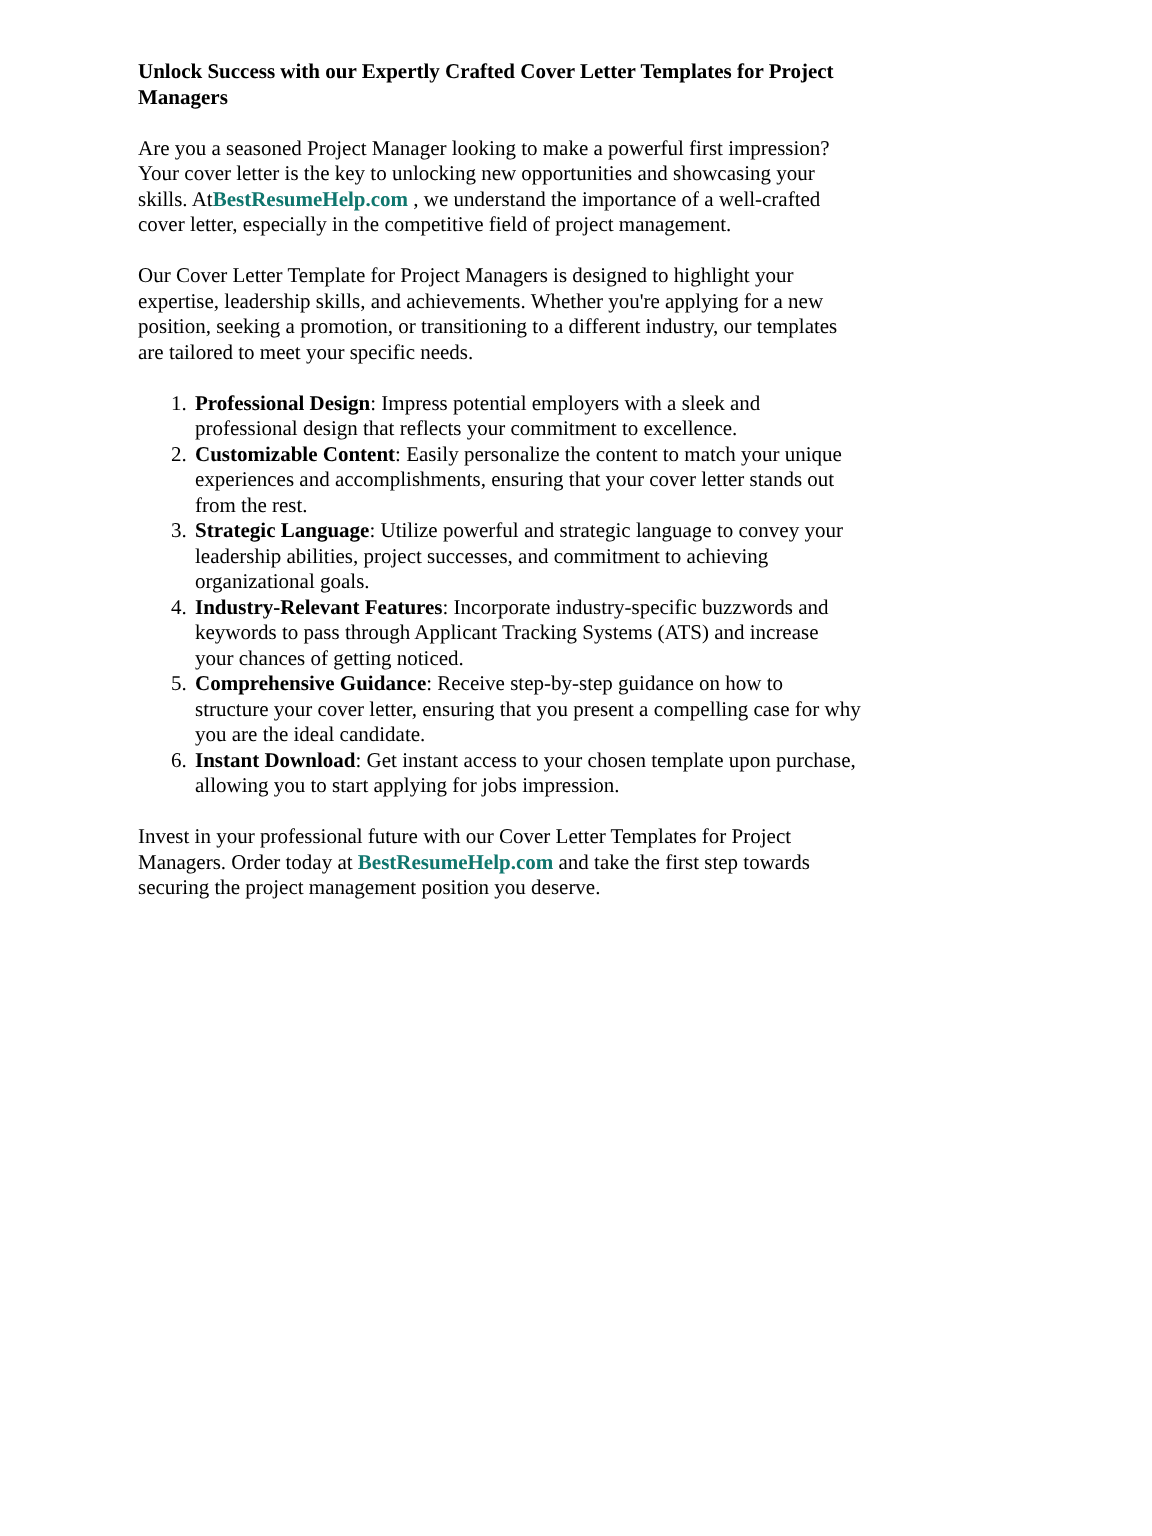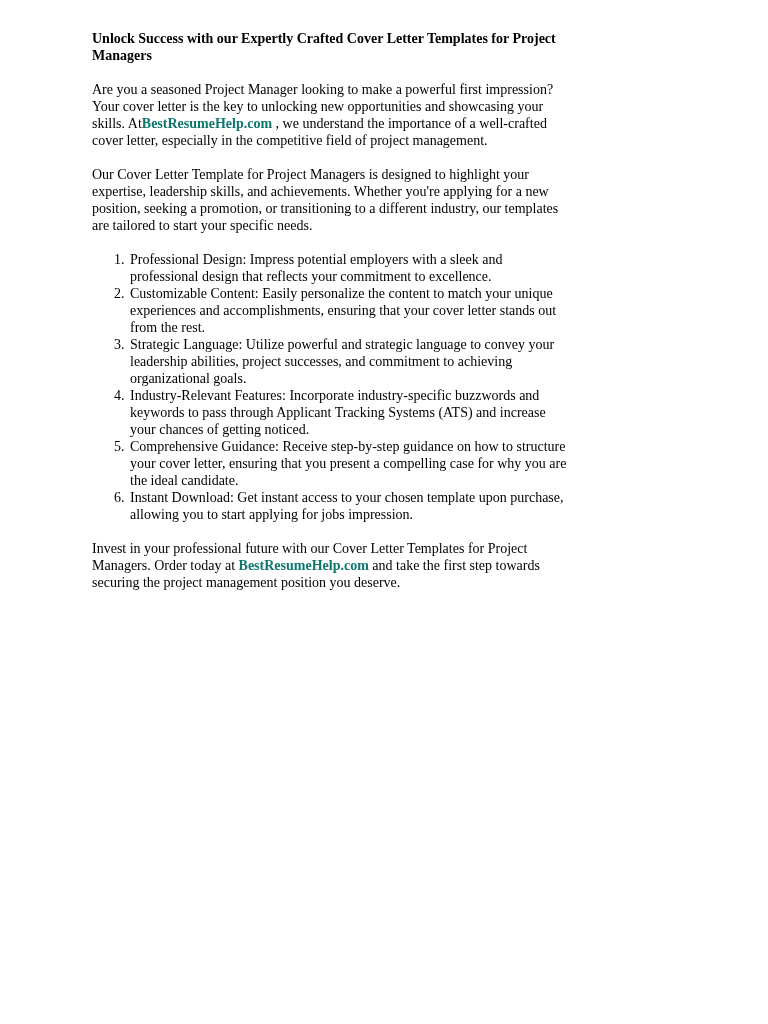--- a/index.html
+++ b/index.html
@@ -9,21 +9,21 @@
   }
   body {
     width: 768px;
     height: 1024px;
     overflow: hidden;
   }
   .page {
     box-sizing: border-box;
     width: 624px;
     height: 1024px;
-    padding: 30px 50px 0 92px;
+    padding: 40px 50px 0 92px;
     background: #ffffff;
     color: #000000;
     font-family: "Liberation Serif", "DejaVu Serif", serif;
     font-size: 14px;
     line-height: 17px;
     text-align: left;
   }
   .doc-title {
     font-weight: bold;
     margin: 0 0 17px 0;
@@ -34,40 +34,40 @@
   ol.features {
     margin: 0 0 17px 0;
     padding: 0 0 0 36px;
     list-style-type: decimal;
   }
   ol.features li {
     margin: 0;
     padding: 0 0 0 2px;
   }
   .term {
-    font-weight: normal;
+    font-weight: bold;
     margin-top: 10px;
   }
   a.site-link {
     color: #0f766e;
     font-weight: bold;
     text-decoration: none;
     cursor: pointer;
   }
 </style>
 </head>
 <body>
 
 <div class="page">
 
   <p class="doc-title">Unlock Success with our Expertly Crafted Cover Letter Templates for Project Managers</p>
 
   <p class="para"><span>Are you a seasoned Project Manager looking to make a powerful first impression? Your cover letter is the key to unlocking new opportunities and showcasing your skills. At</span><a class="site-link" href="#">BestResumeHelp.com</a><span> , we understand the importance of a well-crafted cover letter, especially in the competitive field of project management.</span></p>
 
-  <p class="para">Our Cover Letter Template for Project Managers is designed to highlight your expertise, leadership skills, and achievements. Whether you're applying for a new position, seeking a promotion, or transitioning to a different industry, our templates are tailored to start your specific needs.</p>
+  <p class="para">Our Cover Letter Template for Project Managers is designed to highlight your expertise, leadership skills, and achievements. Whether you're applying for a new position, seeking a promotion, or transitioning to a different industry, our templates are tailored to meet your specific needs.</p>
 
 
   <ol class="features">
     <li><span class="term">Professional Design</span><span>: Impress potential employers with a sleek and professional design that reflects your commitment to excellence.</span></li>
     <li><span class="term">Customizable Content</span><span>: Easily personalize the content to match your unique experiences and accomplishments, ensuring that your cover letter stands out from the rest.</span></li>
     <li><span class="term">Strategic Language</span><span>: Utilize powerful and strategic language to convey your leadership abilities, project successes, and commitment to achieving organizational goals.</span></li>
     <li><span class="term">Industry-Relevant Features</span><span>: Incorporate industry-specific buzzwords and keywords to pass through Applicant Tracking Systems (ATS) and increase your chances of getting noticed.</span></li>
     <li><span class="term">Comprehensive Guidance</span><span>: Receive step-by-step guidance on how to structure your cover letter, ensuring that you present a compelling case for why you are the ideal candidate.</span></li>
     <li><span class="term">Instant Download</span><span>: Get instant access to your chosen template upon purchase, allowing you to start applying for jobs impression.</span></li>
   </ol>

